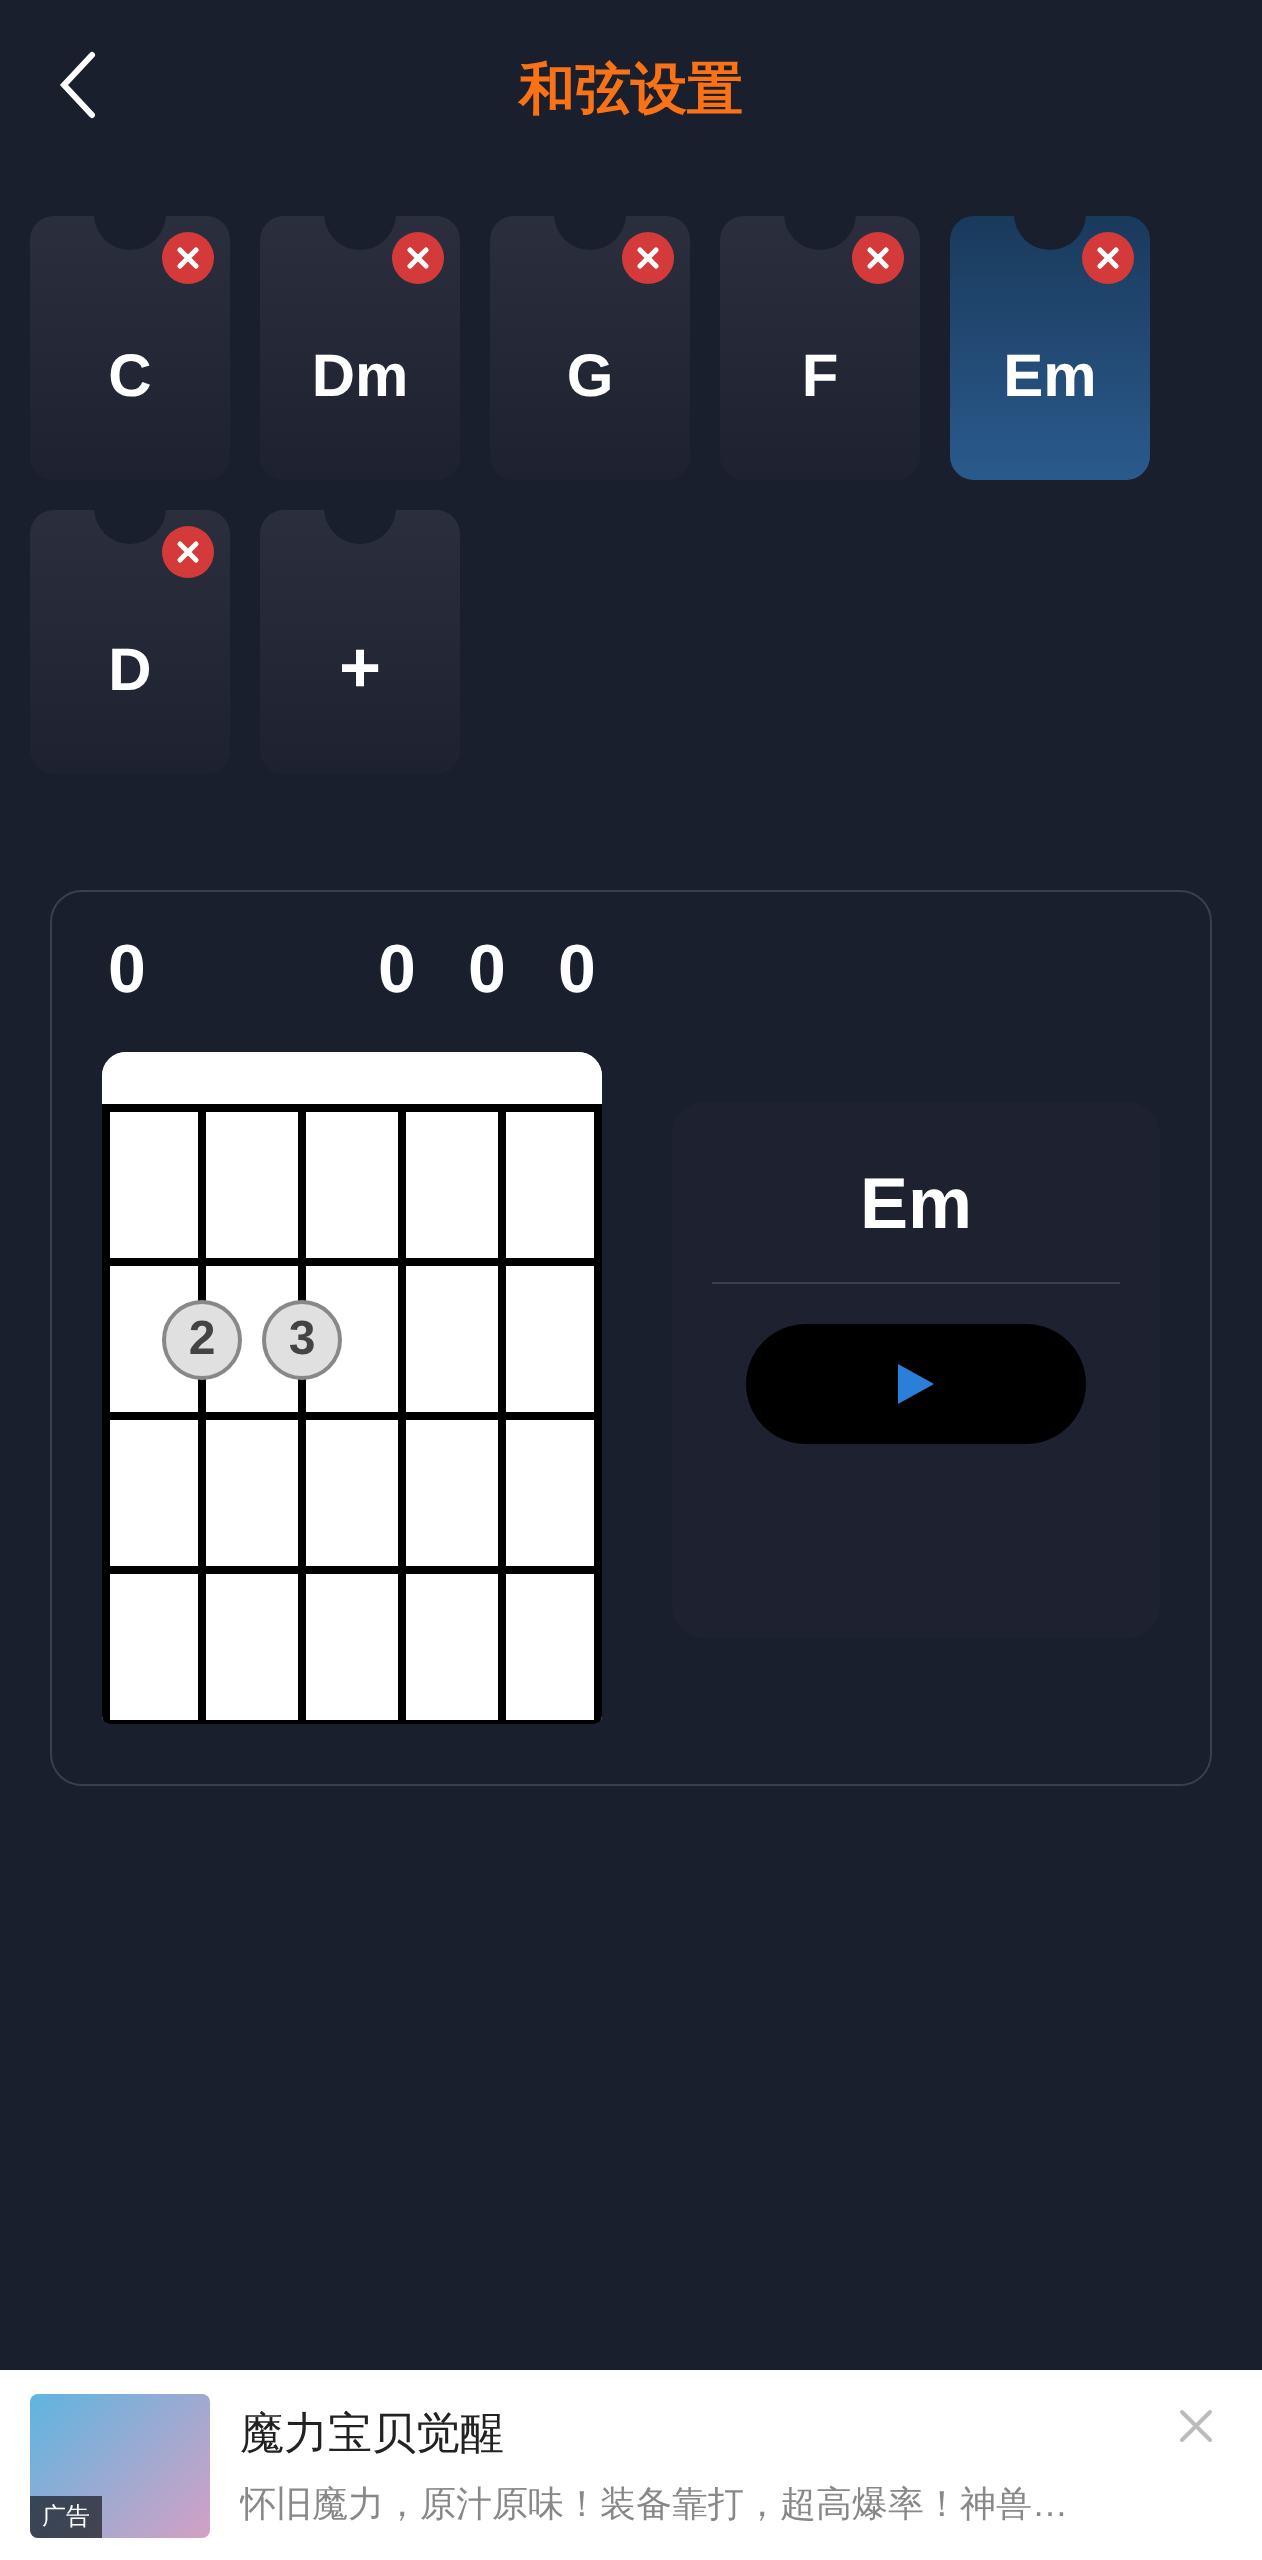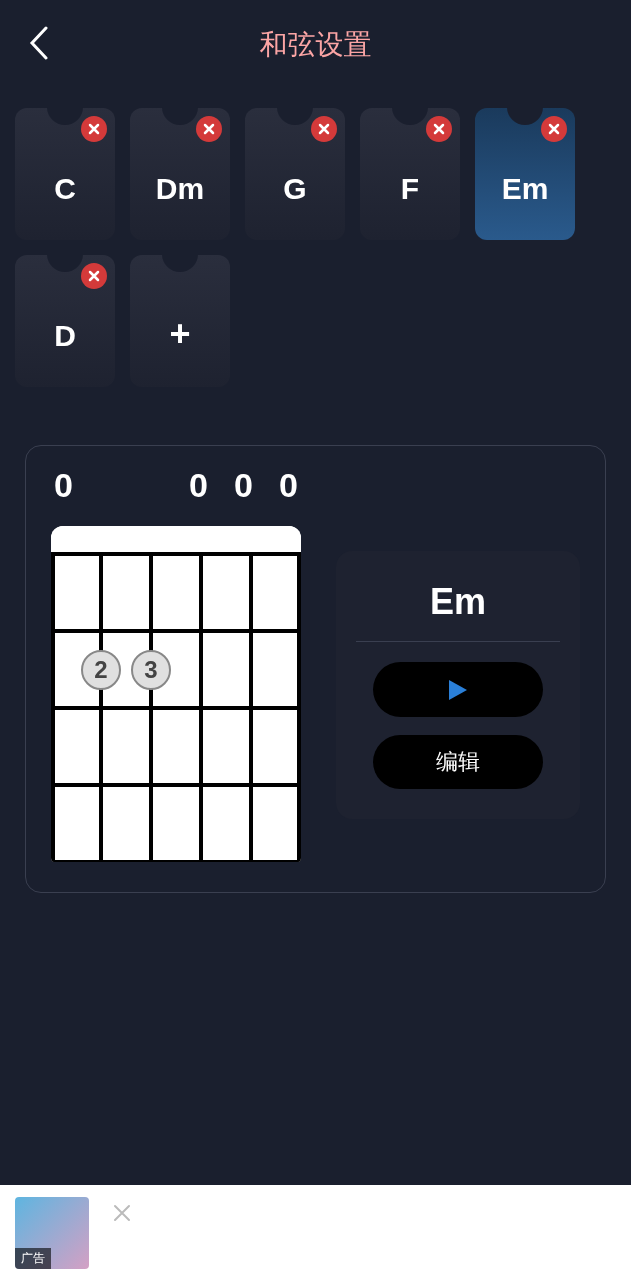--- a/index.html
+++ b/index.html
@@ -25,22 +25,22 @@
     }
     .back-btn {
       position: absolute;
       left: 28px;
       top: 50%;
       transform: translateY(-50%);
       cursor: pointer;
     }
     .header-title {
       font-size: 28px;
-      font-weight: 400;
-      color: #fca5a5;
+      font-weight: 700;
+      color: #f97316;
     }
     .chord-grid {
       display: grid;
       grid-template-columns: repeat(5, 100px);
       gap: 15px;
       padding: 18px 15px;
     }
     .chord-tile {
       position: relative;
       height: 132px;
@@ -218,21 +218,21 @@
       left: 0;
       right: 0;
       height: 95px;
       background: #fff;
       display: flex;
       align-items: center;
       padding: 10px 15px;
       gap: 15px;
     }
     .ad-image {
-      width: 74px;
+      width: 90px;
       height: 72px;
       background: linear-gradient(135deg, #5eb5e0 0%, #d4a0c4 100%);
       border-radius: 4px;
       position: relative;
       overflow: hidden;
       padding-left: 37px;
     }
     .ad-tag {
       position: absolute;
       bottom: 0;
@@ -366,26 +366,29 @@
       </div>
   </div>
   <div class="info-panel">
     <div class="info-chord-name">Em</div>
     <div class="info-divider"></div>
     <div class="play-btn">
       <svg width="22" height="24" viewBox="0 0 22 24">
         <path d="M2 2 L20 12 L2 22 Z" fill="#2a7fd8"></path>
       </svg>
     </div>
-    <div class="edit-btn">编辑</div>
   </div>
 </div>
 
 <div class="ad-banner">
   <div class="ad-image">
     <div class="ad-tag">广告</div>
+  </div>
+  <div class="ad-content">
+    <div class="ad-title">魔力宝贝觉醒</div>
+    <div class="ad-desc">怀旧魔力，原汁原味！装备靠打，超高爆率！神兽…</div>
   </div>
   <div class="ad-close">
     <svg width="20" height="20" viewBox="0 0 20 20">
       <path d="M3 3 L17 17 M17 3 L3 17" stroke="#bbb" stroke-width="2" stroke-linecap="round"></path>
     </svg>
   </div>
 </div>
 
 </body></html>

